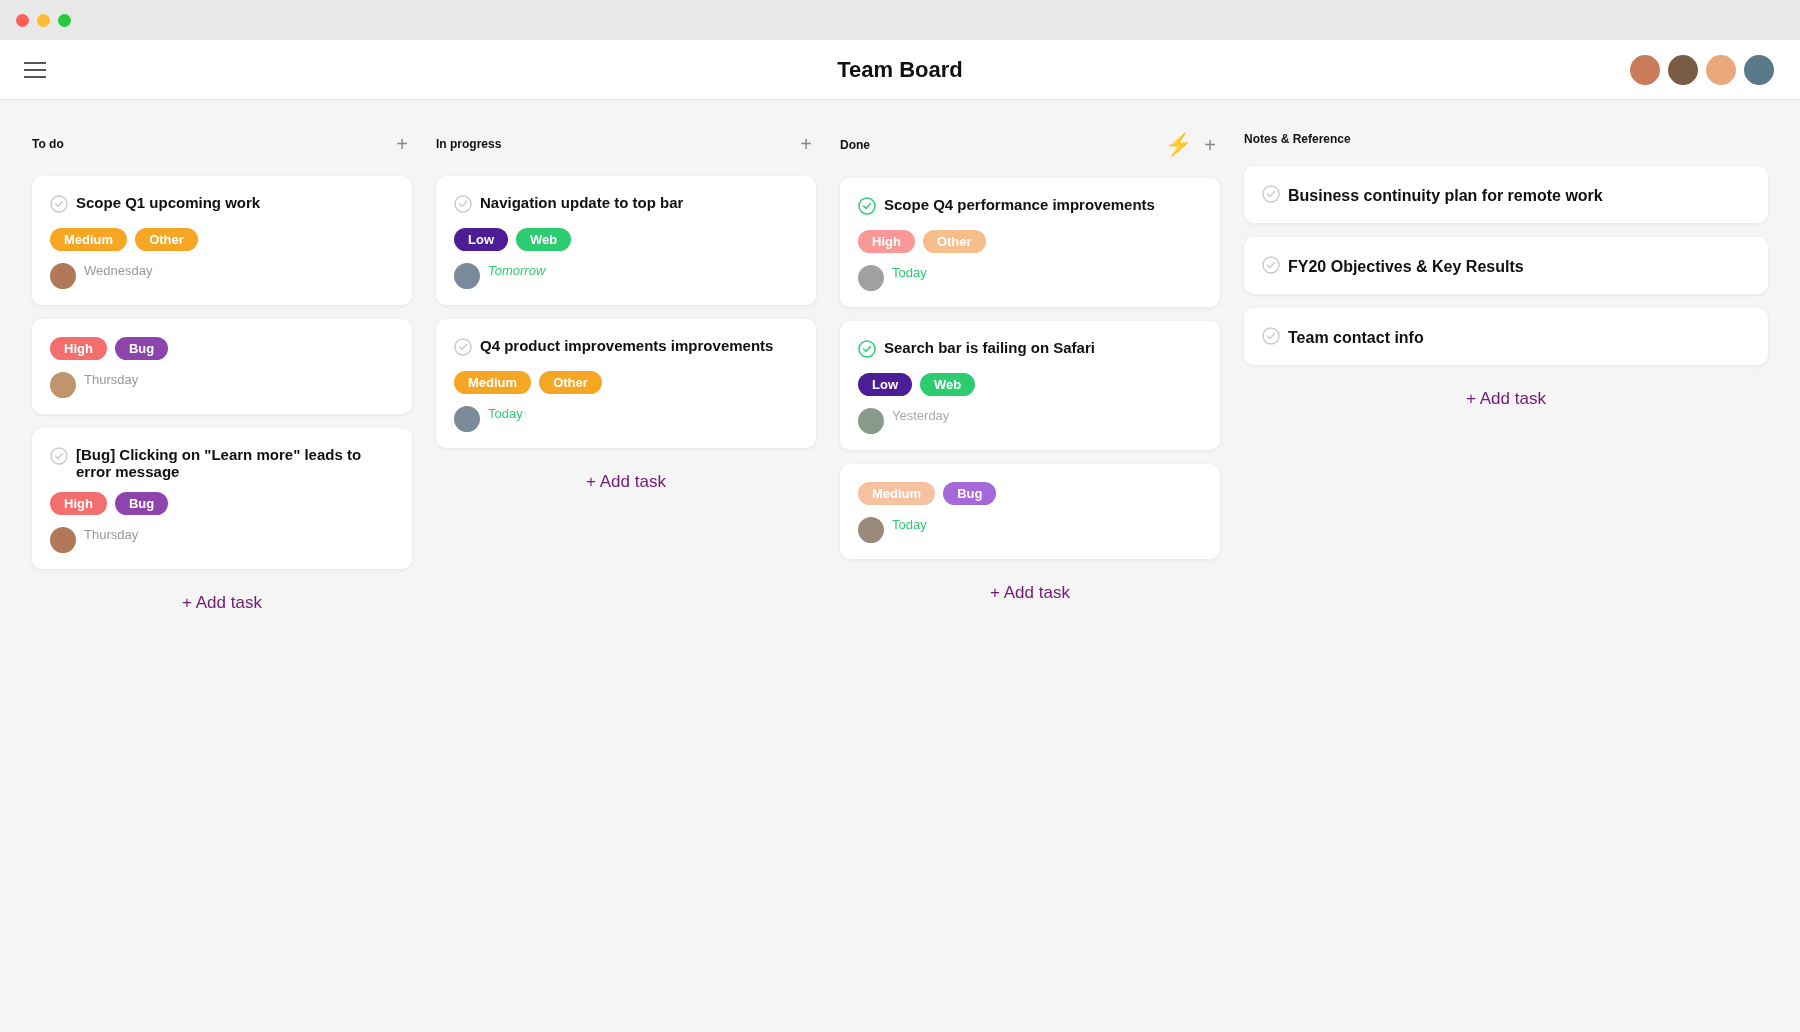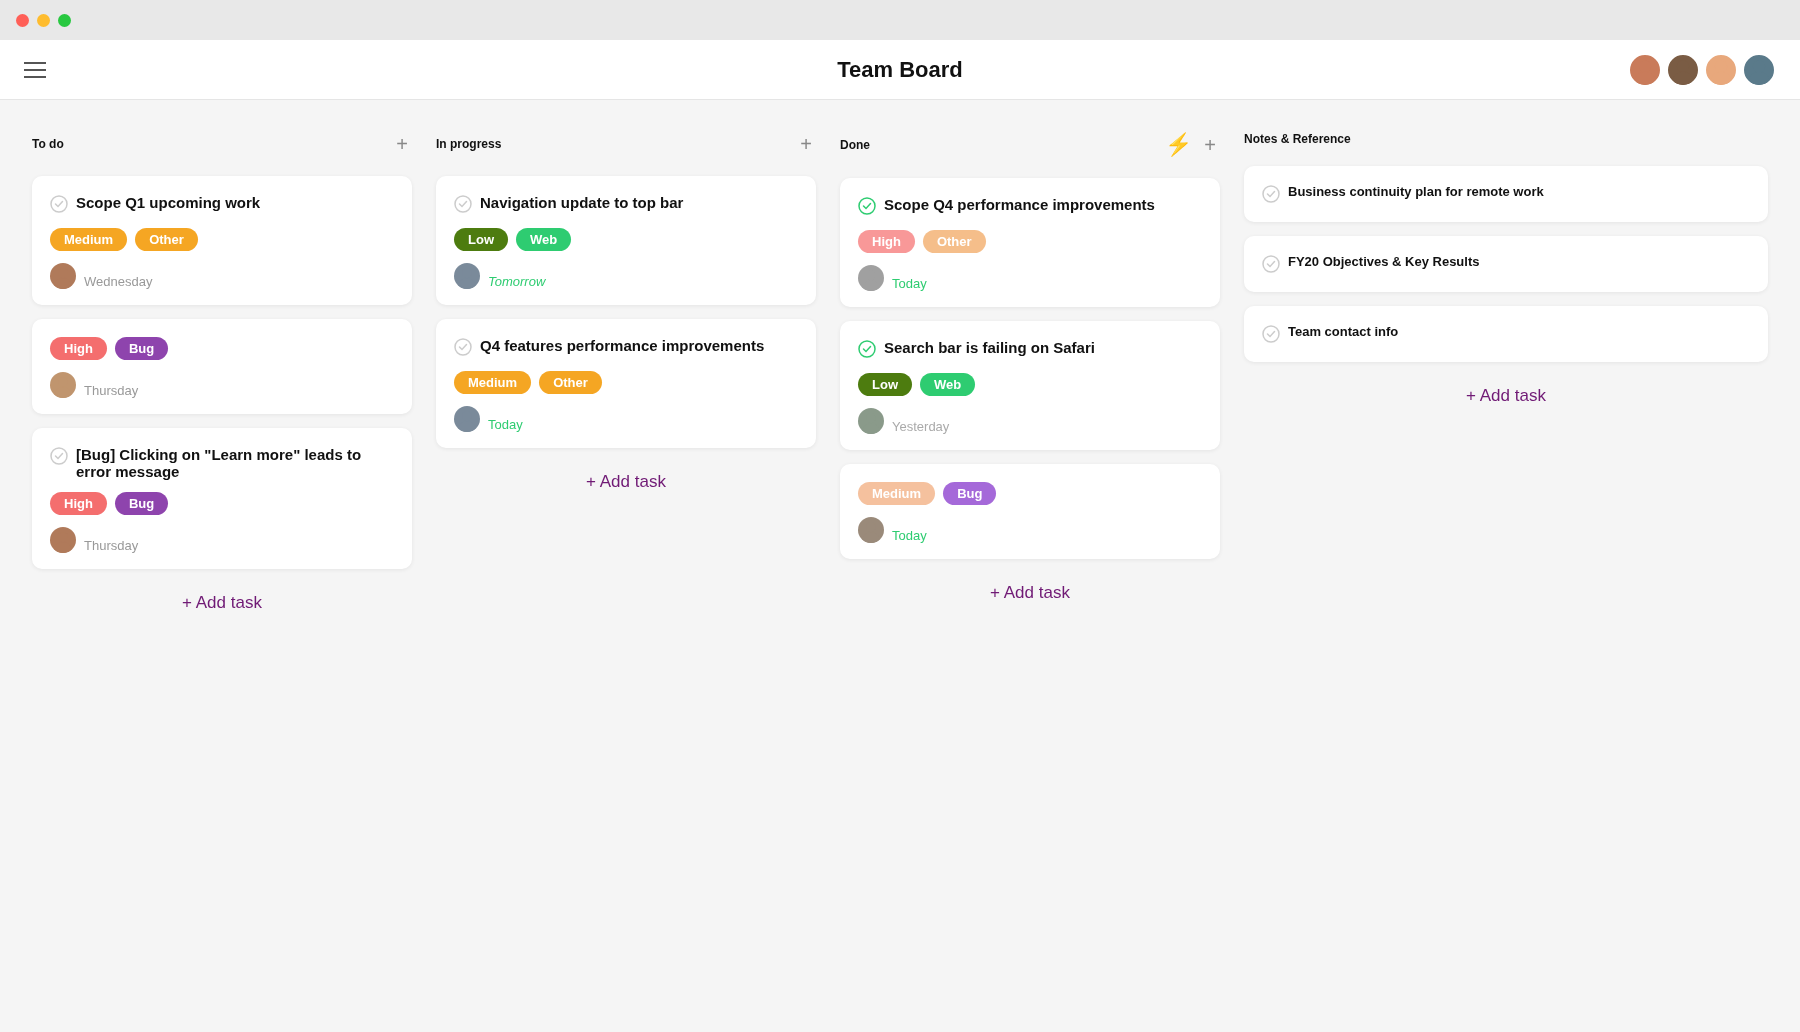--- a/index.html
+++ b/index.html
@@ -134,31 +134,31 @@
     }
     .tag {
       padding: 4px 14px;
       border-radius: 20px;
       font-size: 13px;
       font-weight: 600;
       color: #fff;
     }
     .tag-medium { background: #f5a623; }
     .tag-other { background: #f5a623; }
-    .tag-low { background: #4d7c0f; color: #fff; }
+    .tag-low { background: #4c1d95; color: #fff; }
     .tag-web { background: #2ecc71; }
     .tag-high { background: #f46e6e; }
     .tag-bug { background: #8e44ad; }
     .tag-high-done { background: #f89898; }
     .tag-other-done { background: #f5be8a; color: #fff; }
     .tag-medium-done { background: #f5c19e; color: #fff; }
     .tag-bug-done { background: #a569d9; }
 
     .card-footer {
-      display: flex; align-items: flex-end; gap: 8px;
+      display: flex; align-items: flex-start; gap: 8px;
     }
     .avatar-sm {
       width: 26px; height: 26px; border-radius: 50%;
       overflow: hidden; background: #ccc;
       display: flex; align-items: center; justify-content: center;
       font-size: 11px; color: #fff; flex-shrink: 0;
     }
     .avatar-sm.f1 { background: #b07a5a; }
     .avatar-sm.f2 { background: #c0956e; }
     .avatar-sm.f3 { background: #7a8a9a; }
@@ -192,25 +192,25 @@
 
     
     .notes-card {
       background: #fff;
       border-radius: 10px;
       padding: 18px 18px 16px;
       margin-bottom: 14px;
       box-shadow: 0 1px 4px rgba(0,0,0,0.07);
     }
     .notes-title {
-      font-size: 13px;
+      font-size: 16px;
       font-weight: 600;
       color: #111;
       display: flex;
-      align-items: flex-start;
+      align-items: center;
       gap: 8px;
     }
   </style>
 </head>
 <body>
 
 <div class="titlebar">
   <div class="dot dot-red"></div>
   <div class="dot dot-yellow"></div>
   <div class="dot dot-green"></div>
@@ -365,21 +365,21 @@
       </div>
 
       <div class="card">
         <div class="card-title">
           <span class="check-icon check-default">
             <svg viewBox="0 0 18 18">
                 <circle cx="9" cy="9" r="8" stroke="#ccc" stroke-width="1.5" fill="none"></circle>
                 <path d="M5.5 9l2.5 2.5 4.5-5" stroke="#ccc" stroke-width="1.5" fill="none" stroke-linecap="round"></path>
               </svg>
           </span>
-          <span>Q4 features performance improvements</span>
+          <span>Q4 product improvements improvements</span>
         </div>
         <div class="tags">
           <span class="tag tag-medium">Medium</span>
           <span class="tag tag-other">Other</span>
         </div>
         <div class="card-footer">
           <div class="avatar-sm f3">
             <svg width="26" height="26" viewBox="0 0 26 26">
                 <circle cx="13" cy="10" r="5" fill="#7a8a9a"></circle>
                 <ellipse cx="13" cy="21" rx="8" ry="6" fill="#7a8a9a"></ellipse>

